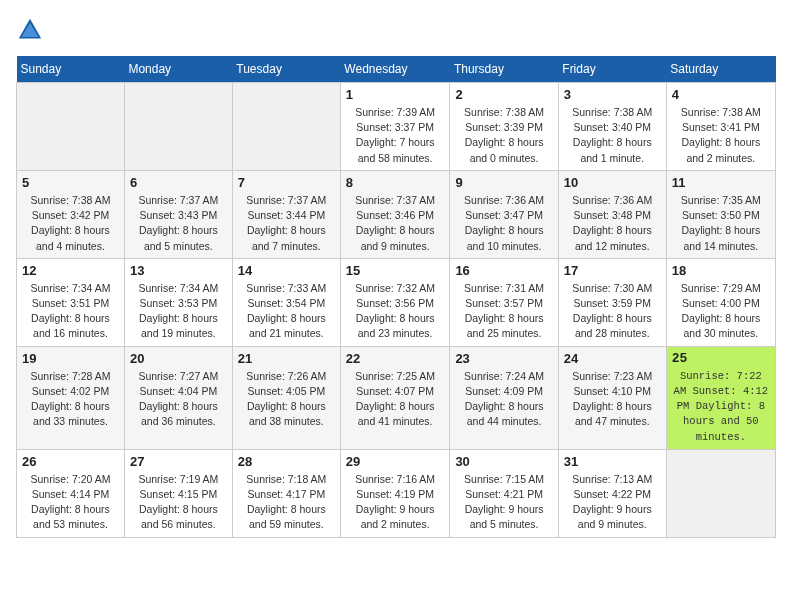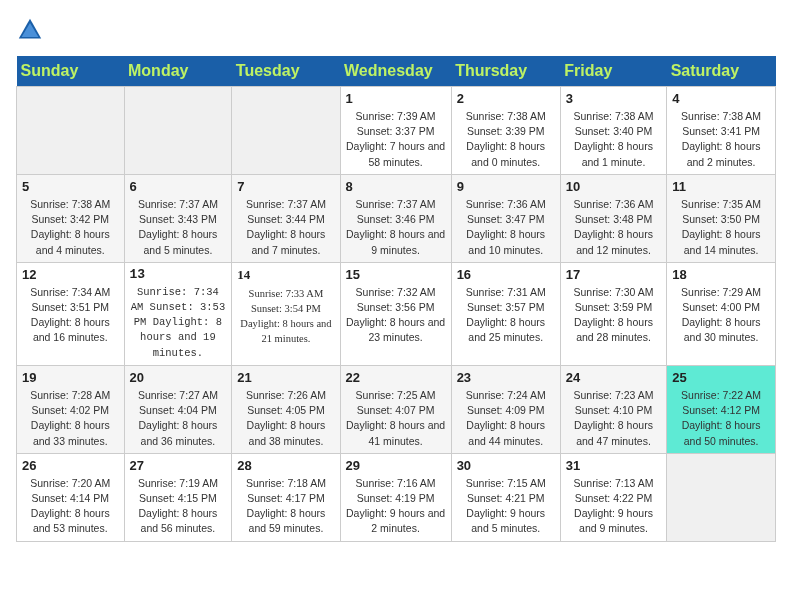--- a/index.html
+++ b/index.html
@@ -52,25 +52,25 @@
       font-size: 14px;
       color: #555;
     }
     table {
       width: 100%;
       border-collapse: collapse;
       font-size: 11px;
     }
     thead th {
       background: #1a5fa8;
-      color: #bef264;
+      color: #ffffff;
       padding: 6px 4px;
       text-align: left;
-      font-size: 16px;
-      font-weight: bold;
+      font-size: 12px;
+      font-weight: normal;
     }
     tbody tr {
       vertical-align: top;
     }
     tbody td {
       border: 1px solid #ccc;
       padding: 4px 5px;
       width: 113px;
       min-height: 80px;
       background: #fff;
@@ -212,28 +212,28 @@
         </td>
       </tr>
       <tr>
         <td style="background: rgb(255, 255, 255);">
           <div class="day-number">12</div>
           <div class="day-info">Sunrise: 7:34 AM
 Sunset: 3:51 PM
 Daylight: 8 hours
 and 16 minutes.</div>
         </td>
-        <td style="background: rgb(255, 255, 255); font-family: Liberation Mono, monospace;">
+        <td style="background: rgb(255, 255, 255);">
           <div class="day-number">13</div>
           <div class="day-info">Sunrise: 7:34 AM
 Sunset: 3:53 PM
 Daylight: 8 hours
 and 19 minutes.</div>
         </td>
-        <td style="background: rgb(255, 255, 255); font-family: Liberation Serif, serif;">
+        <td style="background: rgb(255, 255, 255);">
           <div class="day-number">14</div>
           <div class="day-info">Sunrise: 7:33 AM
 Sunset: 3:54 PM
 Daylight: 8 hours
 and 21 minutes.</div>
         </td>
         <td style="background: rgb(255, 255, 255);">
           <div class="day-number">15</div>
           <div class="day-info">Sunrise: 7:32 AM
 Sunset: 3:56 PM
@@ -298,21 +298,21 @@
 Daylight: 8 hours
 and 44 minutes.</div>
         </td>
         <td style="background: rgb(245, 245, 245);">
           <div class="day-number">24</div>
           <div class="day-info">Sunrise: 7:23 AM
 Sunset: 4:10 PM
 Daylight: 8 hours
 and 47 minutes.</div>
         </td>
-        <td style="background: #5eead4;">
+        <td style="background: #bef264; font-family: Liberation Mono, monospace;">
           <div class="day-number">25</div>
           <div class="day-info">Sunrise: 7:22 AM
 Sunset: 4:12 PM
 Daylight: 8 hours
 and 50 minutes.</div>
         </td>
       </tr>
       <tr>
         <td style="background: rgb(255, 255, 255);">
           <div class="day-number">26</div>

